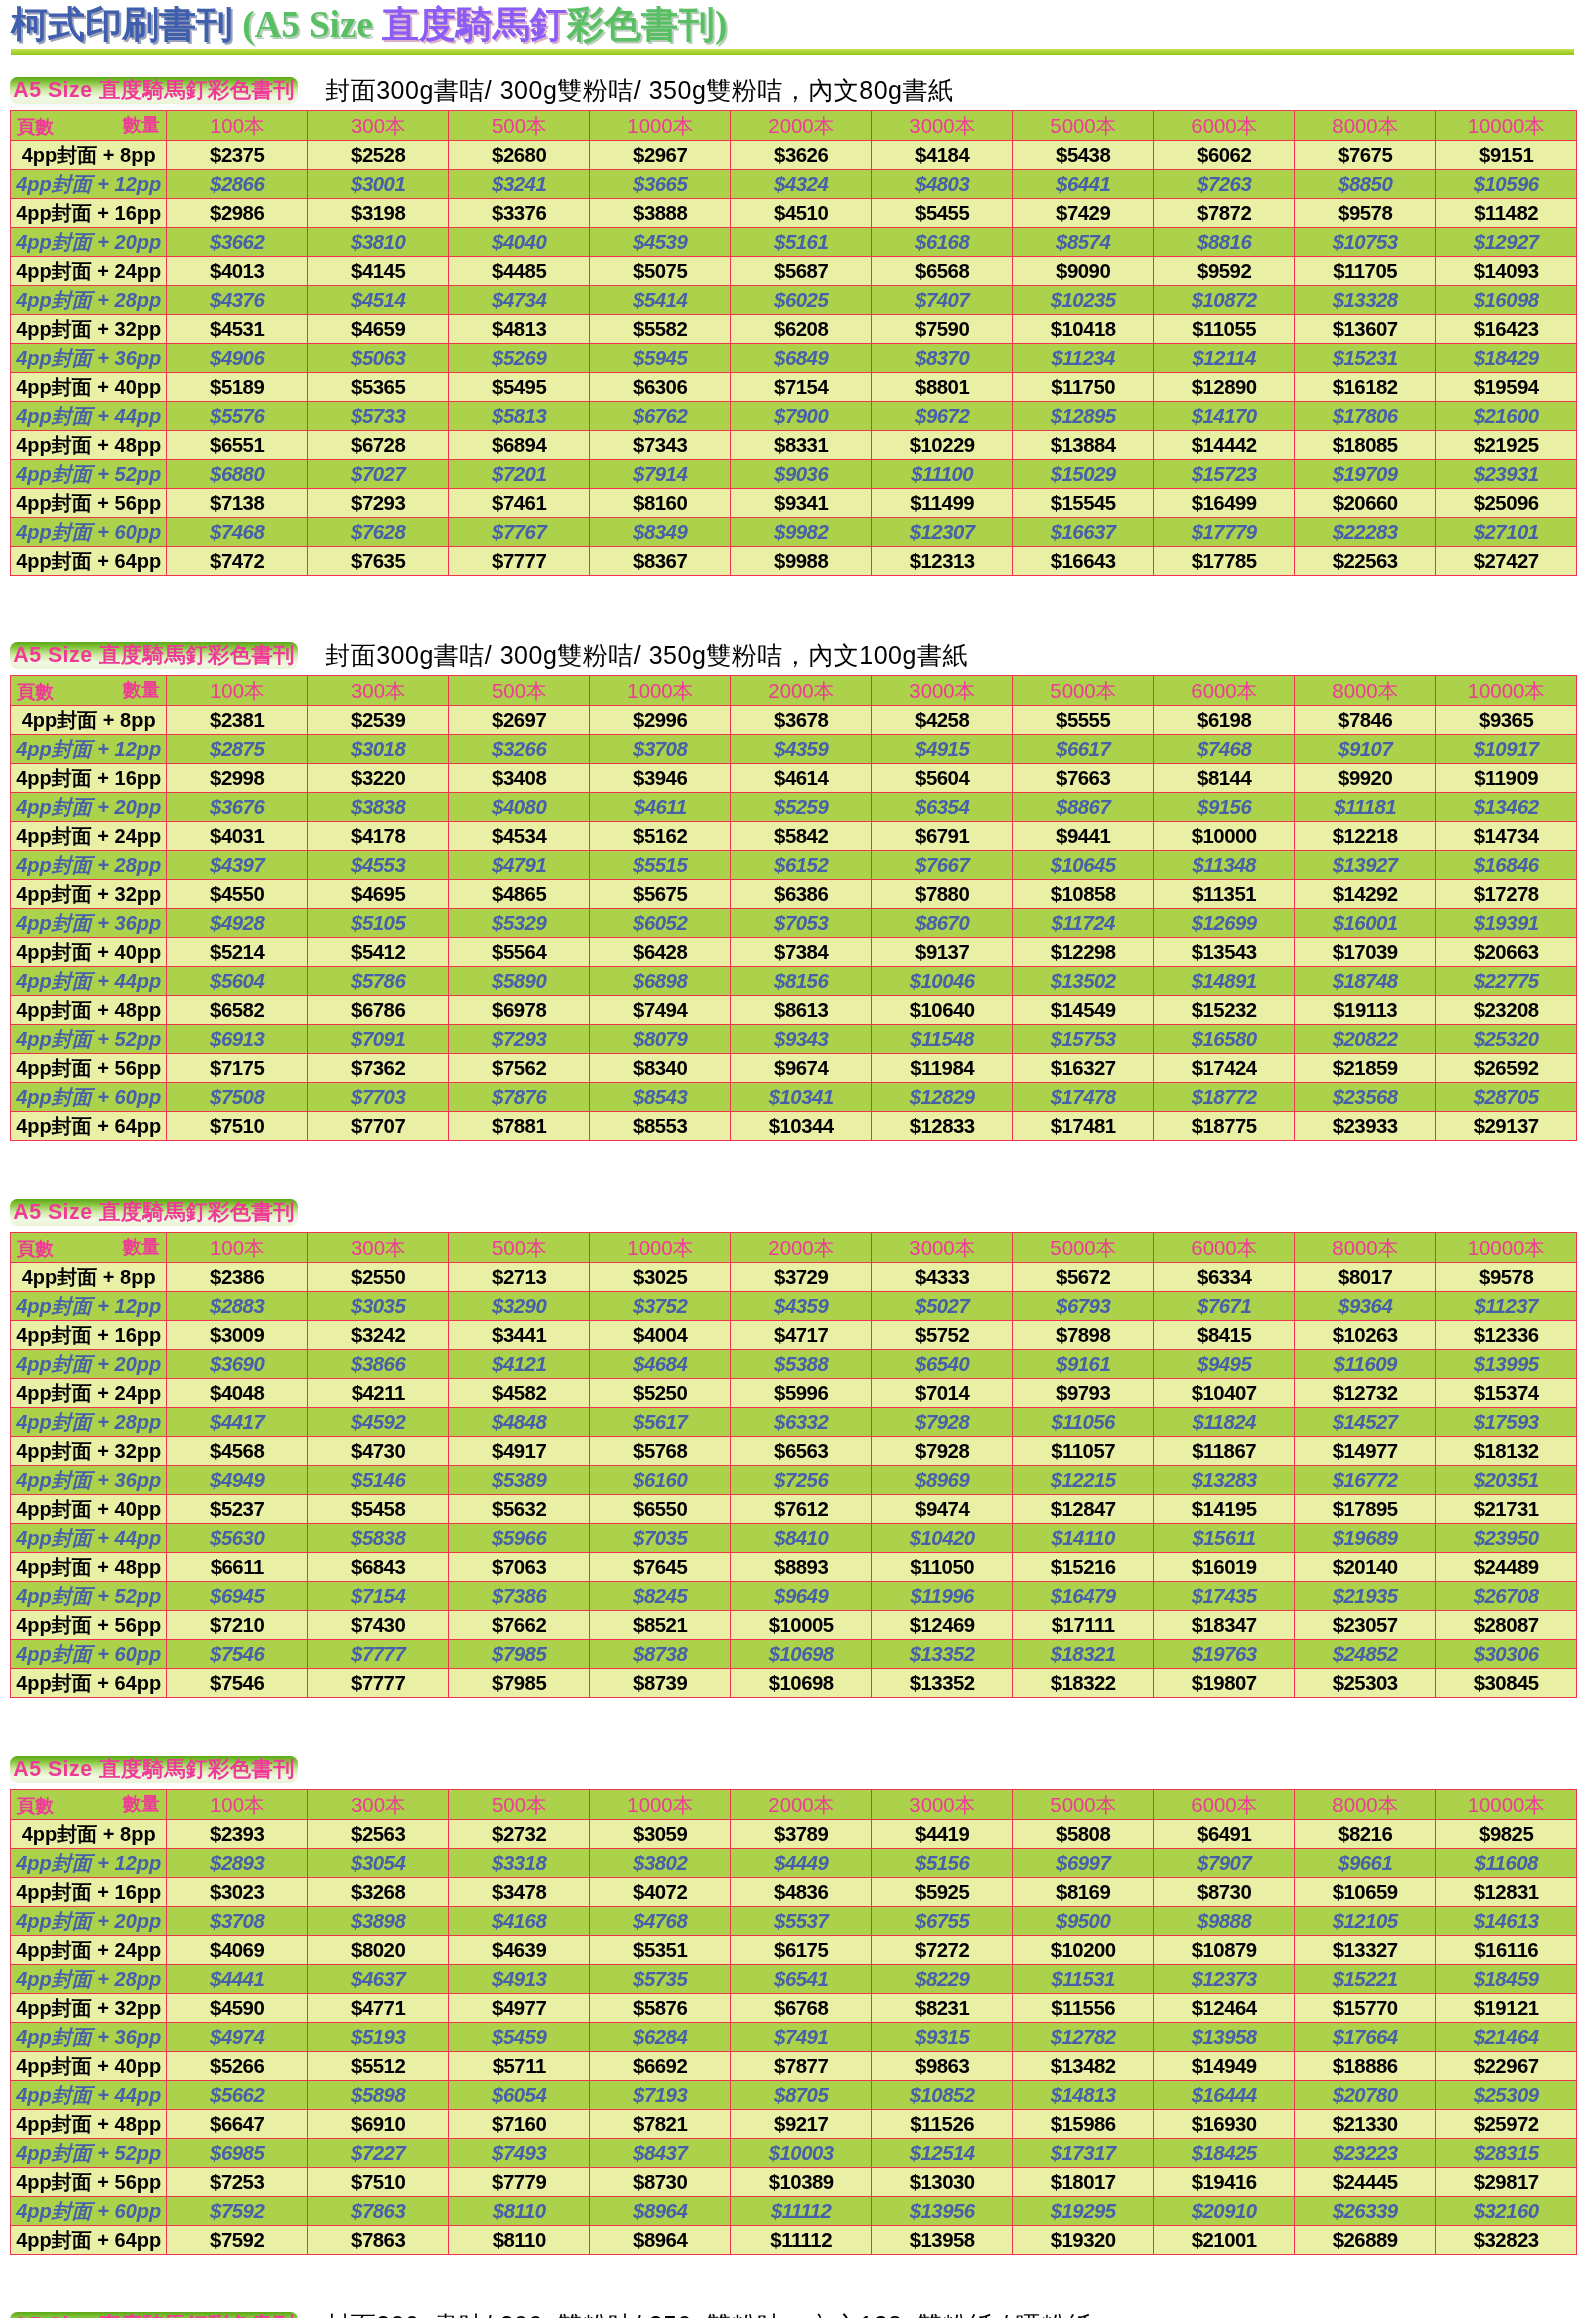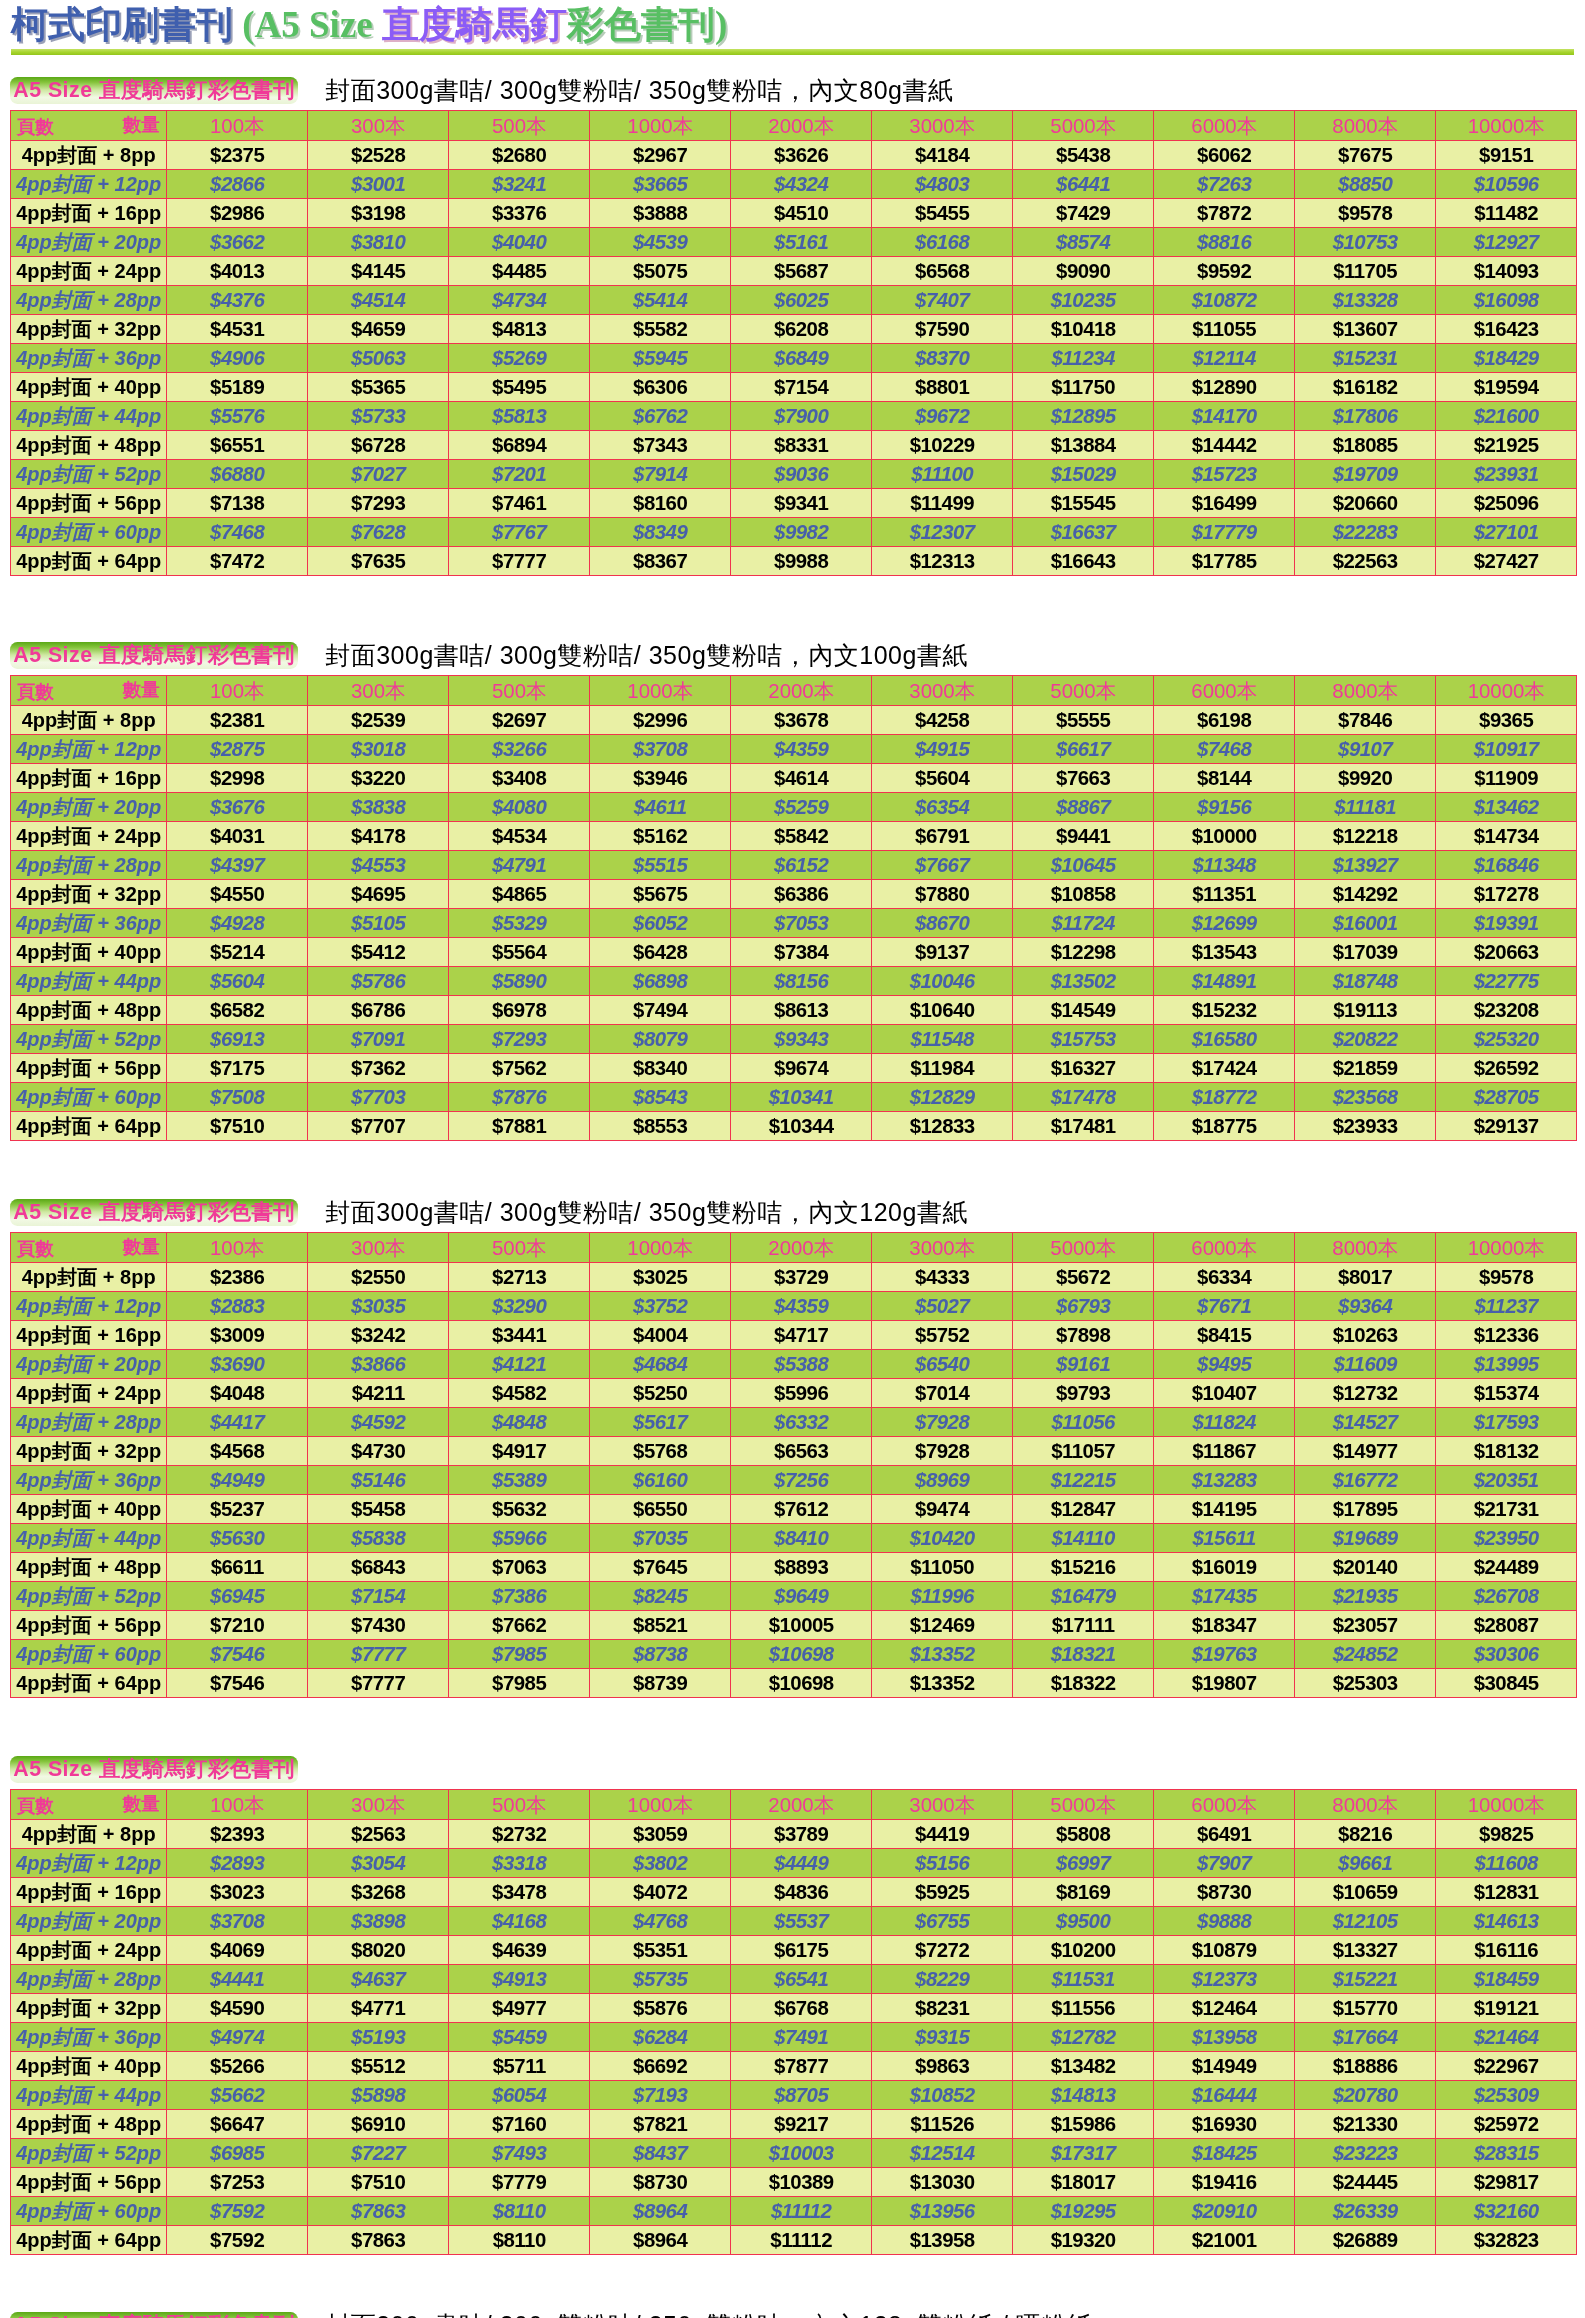--- a/index.html
+++ b/index.html
@@ -546,21 +546,20 @@
               <td class="val">$29137</td>
             </tr>
           </tbody>
         </table>
       </section>
       <section class="sec" style="top: 1199px;">
         <div class="sec-head">
           <div class="pill">
             <span>A5 Size 直度騎馬釘彩色書刊</span>
           </div>
-          <div class="desc">封面300g書咭/ 300g雙粉咭/ 350g雙粉咭，內文120g書紙</div>
         </div>
         <table class="price-table">
           <colgroup>
             <col class="c-label">
             <col class="c-val">
             <col class="c-val">
             <col class="c-val">
             <col class="c-val">
             <col class="c-val">
             <col class="c-val">

